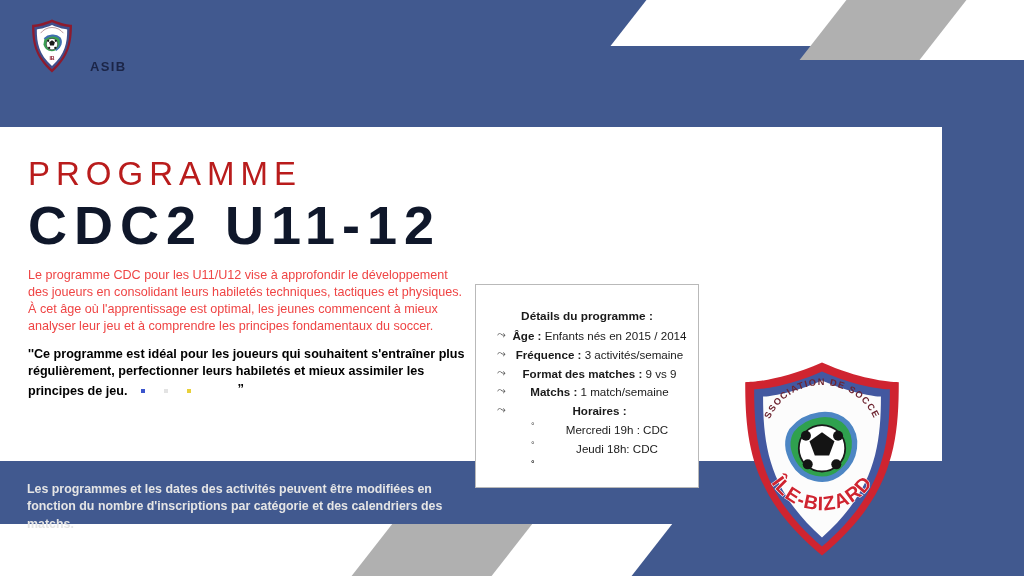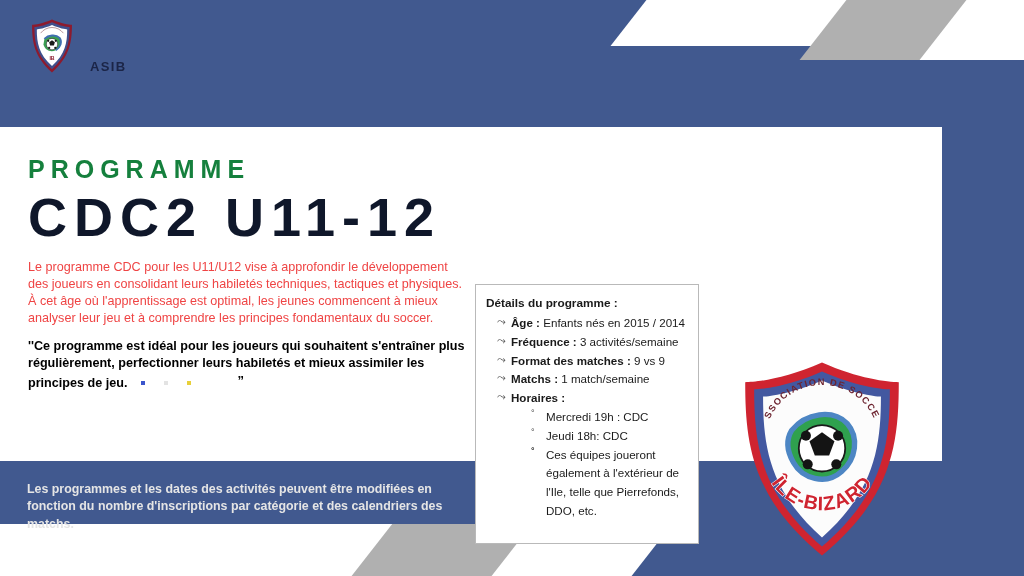--- a/index.html
+++ b/index.html
@@ -58,21 +58,21 @@
   
   .panel {
     position:absolute; left:0; top:127px; width:942px; height:334px;
     background:#ffffff;
   }
 
   
   .left-col { position:absolute; left:28px; top:30px; width:440px; }
 
   .kicker {
-    font-size:25px; font-weight:bold; color:#15803d;
+    font-size:33px; font-weight:normal; color:#b91c1c;
     letter-spacing:6px; line-height:1;
   }
   .headline {
     font-size:54px; font-weight:bold; color:#0f172a;
     letter-spacing:7px; line-height:1.08; margin-top:6px;
     white-space:nowrap;
   }
 
   .para {
     font-size:12.6px; line-height:1.33; color:#ef4444;
@@ -93,25 +93,26 @@
   .dot.g { background:#e3e3e3; }
   .dot.y { background:#e8d03a; }
   .closequote {
     font-size:13px; font-weight:bold; color:#000;
     margin-left:46px; vertical-align:2px;
   }
 
   
   .details-box {
     position:absolute; left:475px; top:157px;
-    width:224px; height:260px;
+    width:224px; height:204px;
     border:1px solid #b9b9b9; background:#ffffff;
-    padding:9px 10px 0 10px;
+    padding:22px 10px 0 10px;
     font-size:11.6px; color:#1a1a1a;
     line-height:1.62;
+    text-align:center;
   }
   .details-title { font-weight:bold; font-size:11.8px; margin-bottom:1px; }
 
   ul.lvl1 { list-style:none; margin:0 0 0 11px; padding:0; }
   ul.lvl1 > li {
     position:relative; padding-left:14px;
   }
   ul.lvl1 > li > .marker {
     position:absolute; left:0; top:-1px;
     font-size:11px; color:#555; line-height:1.62;
@@ -212,21 +213,20 @@
           </li>
           <li>
             <span class="marker2">°</span>
             <span>Jeudi 18h: CDC</span>
           </li>
           <li>
             <span class="marker2">°</span>
           </li>
           <li>
             <span class="marker2">°</span>
-            <span>Ces équipes joueront également à l'extérieur de l'Ile, telle que Pierrefonds, DDO, etc.</span>
           </li>
         </ul>
       </li>
 
     </ul>
   </div>
 
   <div class="big-crest">
     <svg width="190" height="200" viewBox="0 0 100 112" aria-hidden="true">
       <path d="M50 2 C30 11 13 13 7 13 C7 48 11 78 50 110 C89 78 93 48 93 13 C87 13 70 11 50 2 Z" fill="#cf2430"></path>

